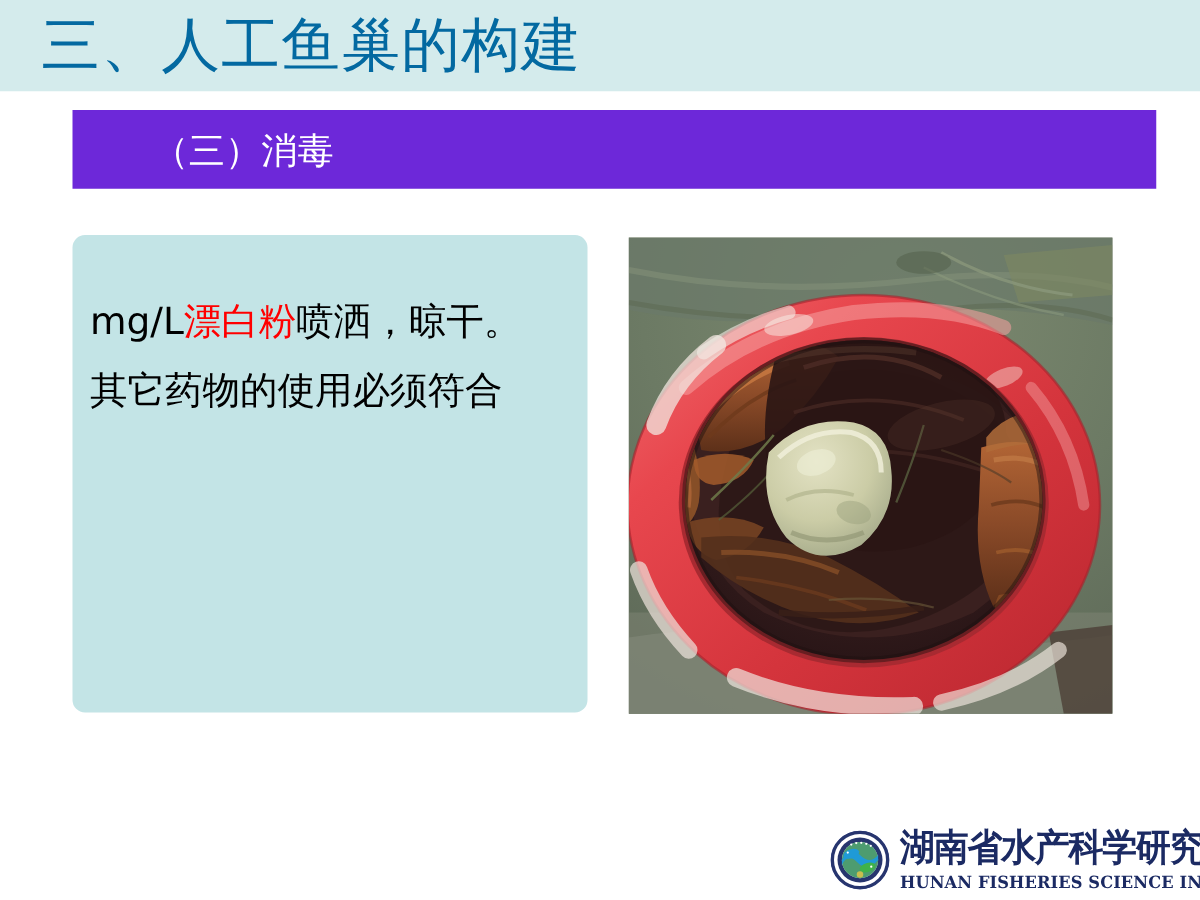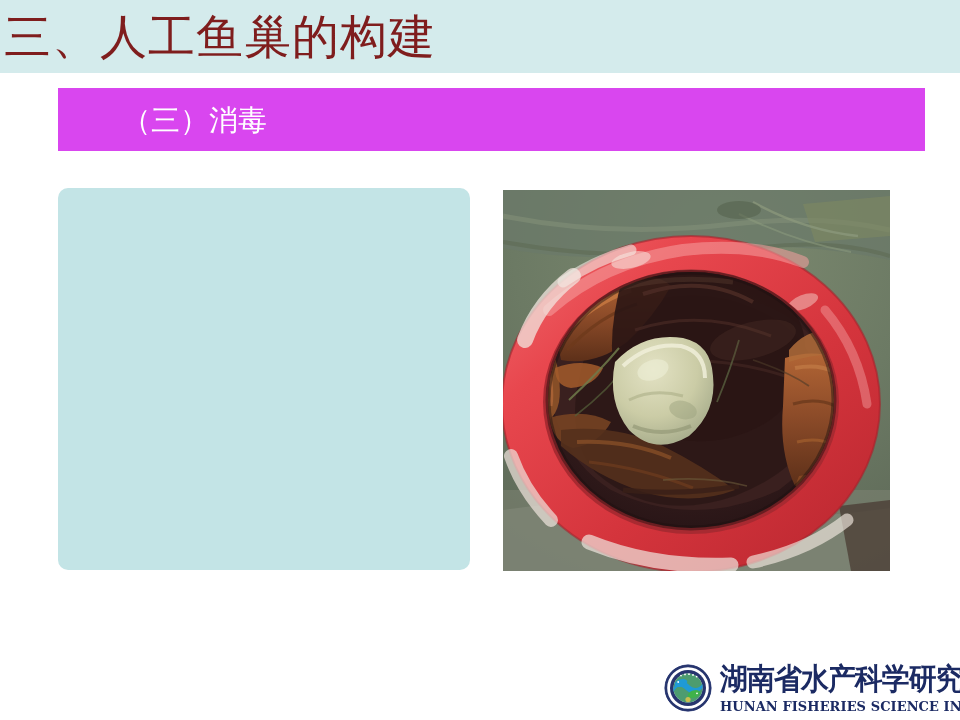--- a/index.html
+++ b/index.html
@@ -19,38 +19,38 @@
   #title-band {
     position: absolute;
     left: 0;
     top: 0;
     width: 960px;
     height: 73px;
     background: #d4ebec;
   }
   #slide-title {
     position: absolute;
-    left: 4px;
+    left: 33px;
     top: 5px;
     font-size: 47px;
     line-height: 64px;
     letter-spacing: 1px;
-    color: #7f1d1d;
+    color: #0369a1;
     white-space: nowrap;
     font-weight: 400;
   }
 
   
   #section-bar {
     position: absolute;
     left: 58px;
     top: 88px;
     width: 867px;
     height: 63px;
-    background: #d946ef;
+    background: #6d28d9;
   }
   #section-label {
     position: absolute;
     left: 64px;
     top: 13px;
     font-size: 29px;
     line-height: 38px;
     color: #ffffff;
     white-space: nowrap;
   }
@@ -138,20 +138,22 @@
 <div id="title-band">
   <div id="slide-title">三、人工鱼巢的构建</div>
 </div>
 
 <div id="section-bar">
   <div id="section-label">（三）消毒</div>
 </div>
 
 <div id="text-panel">
 
+    <div class="body-line"><span class="">mg/L</span><span class="hl">漂白粉</span><span class="">喷洒，晾干。</span></div>
+    <div class="body-line"><span class="">其它药物的使用必须符合</span></div>
   </div>
 
 <div id="photo">
   <svg width="387" height="381" viewBox="0 0 387 381" xmlns="http://www.w3.org/2000/svg">
     <defs>
       <radialGradient id="gGround" cx="55%" cy="15%" r="95%">
         <stop offset="0%" stop-color="#7d8a70"></stop>
         <stop offset="55%" stop-color="#6c7a64"></stop>
         <stop offset="100%" stop-color="#5d6857"></stop>
       </radialGradient>

